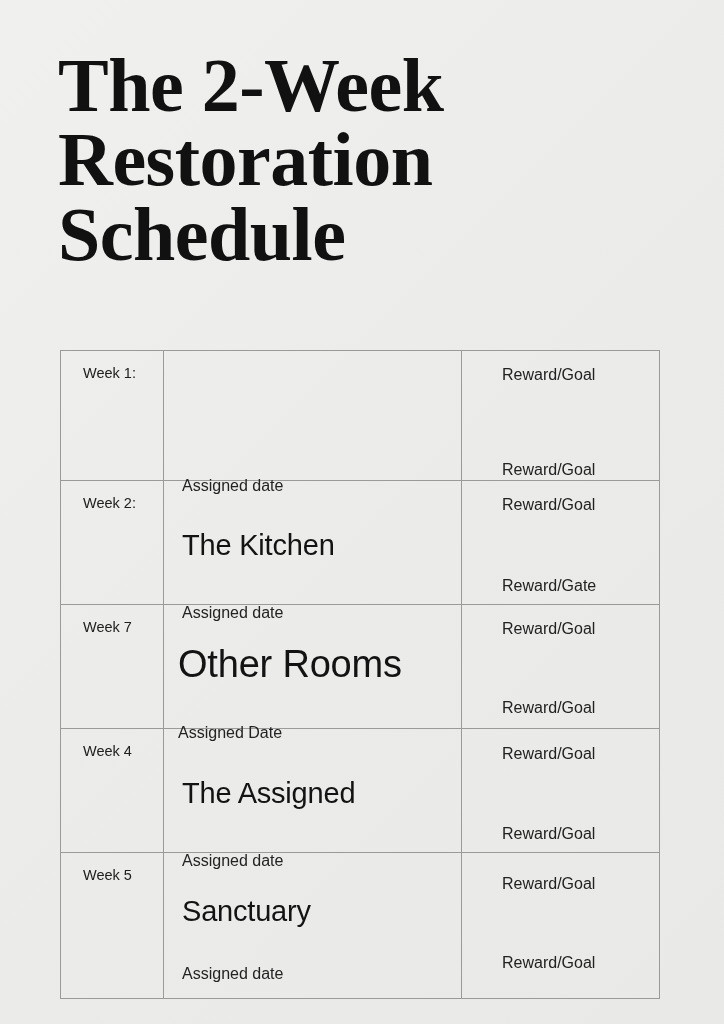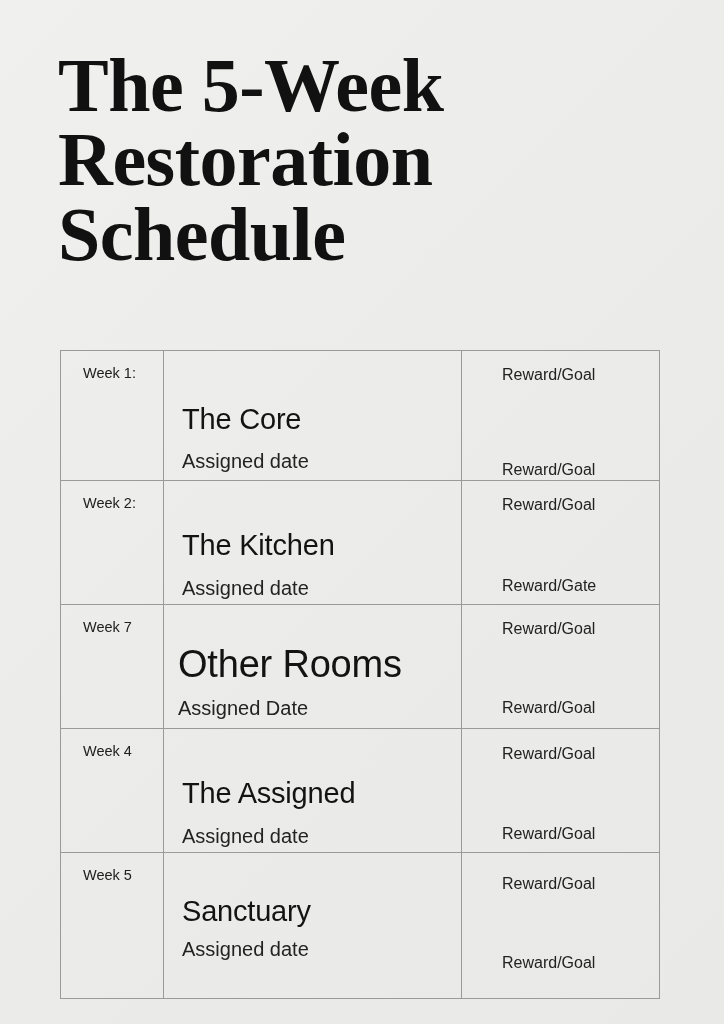--- a/index.html
+++ b/index.html
@@ -72,23 +72,24 @@
     position: absolute;
     left: 18px;
     font-size: 29px;
     letter-spacing: -0.2px;
     color: #131313;
     white-space: nowrap;
   }
   .assigned {
     position: absolute;
     left: 18px;
-    font-size: 20px;
+    font-size: 16px;
     color: #232323;
     white-space: nowrap;
+    margin-top: 27px;
   }
   .reward {
     position: absolute;
     left: 40px;
     font-size: 16px;
     color: #222222;
     white-space: nowrap;
   }
 
   
@@ -124,30 +125,29 @@
   .r5 .room { top: 42px; }
   .r5 .assigned { top: 85px; }
   .r5 .reward-a { top: 22px; }
   .r5 .reward-b { top: 101px; }
 </style>
 </head>
 <body>
 
 <div class="page">
 
-  <div class="title">The 5-Week
+  <div class="title">The 2-Week
 Restoration
 Schedule</div>
 
   <div class="table">
 
     <div class="row r1">
       <div class="cell-week">Week 1:</div>
       <div class="cell-main">
-        <div class="room">The Core</div>
         <div class="assigned">Assigned date</div>
       </div>
       <div class="cell-reward">
         <div class="reward reward-a">Reward/Goal</div>
         <div class="reward reward-b">Reward/Goal</div>
       </div>
     </div>
 
     <div class="row r2">
       <div class="cell-week">Week 2:</div>

